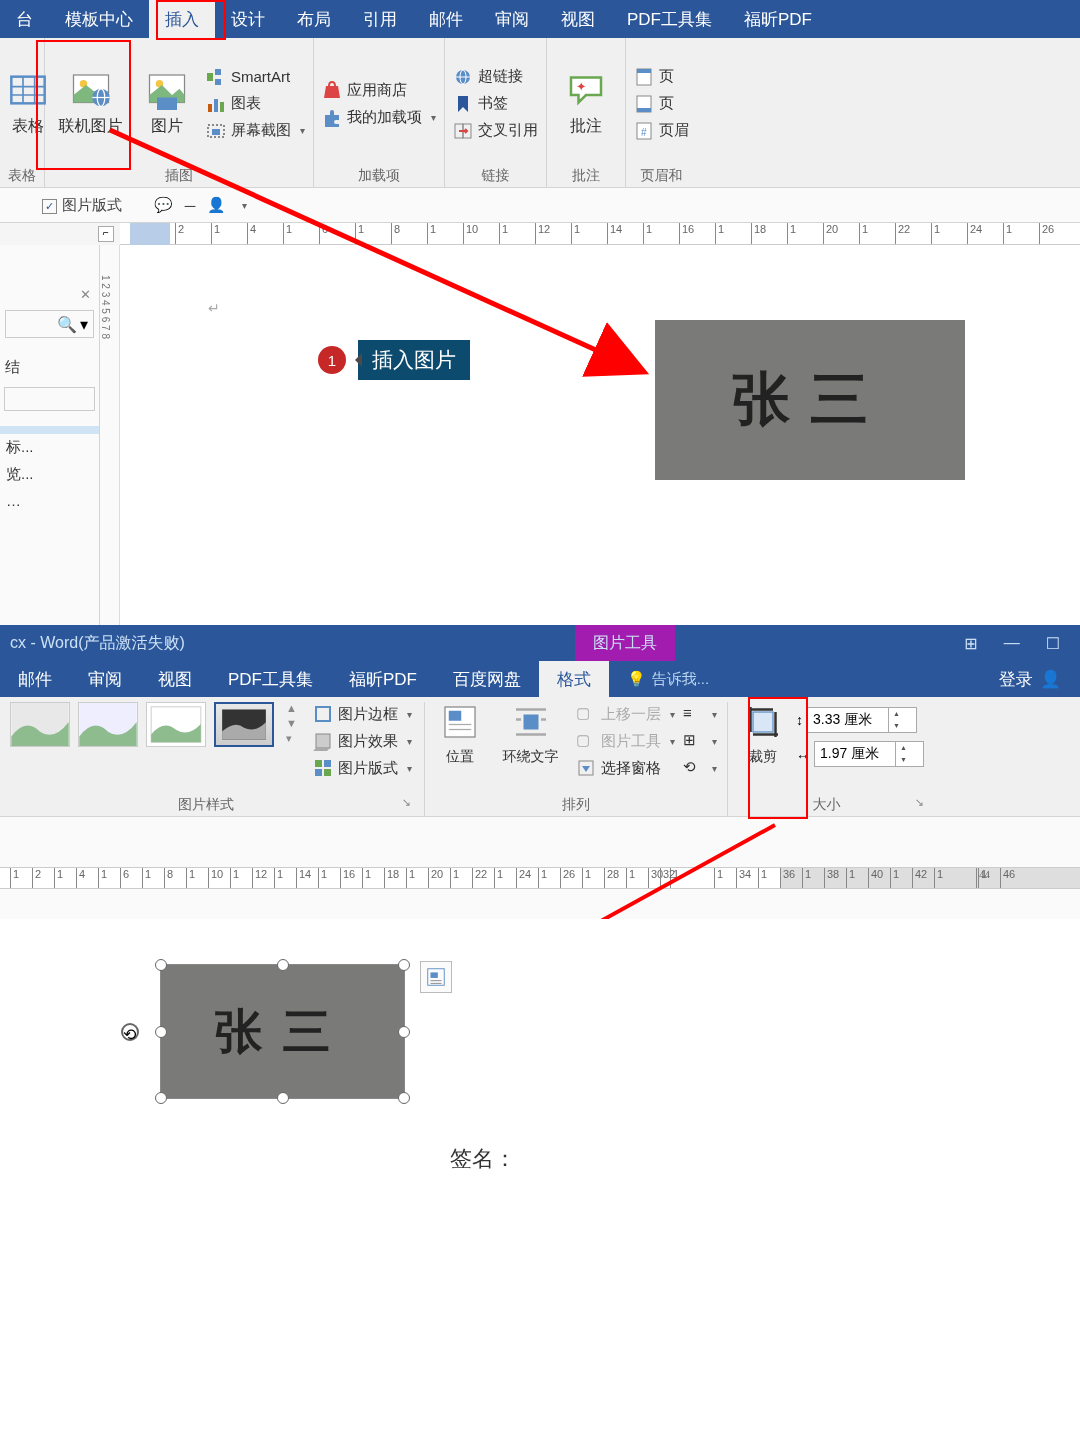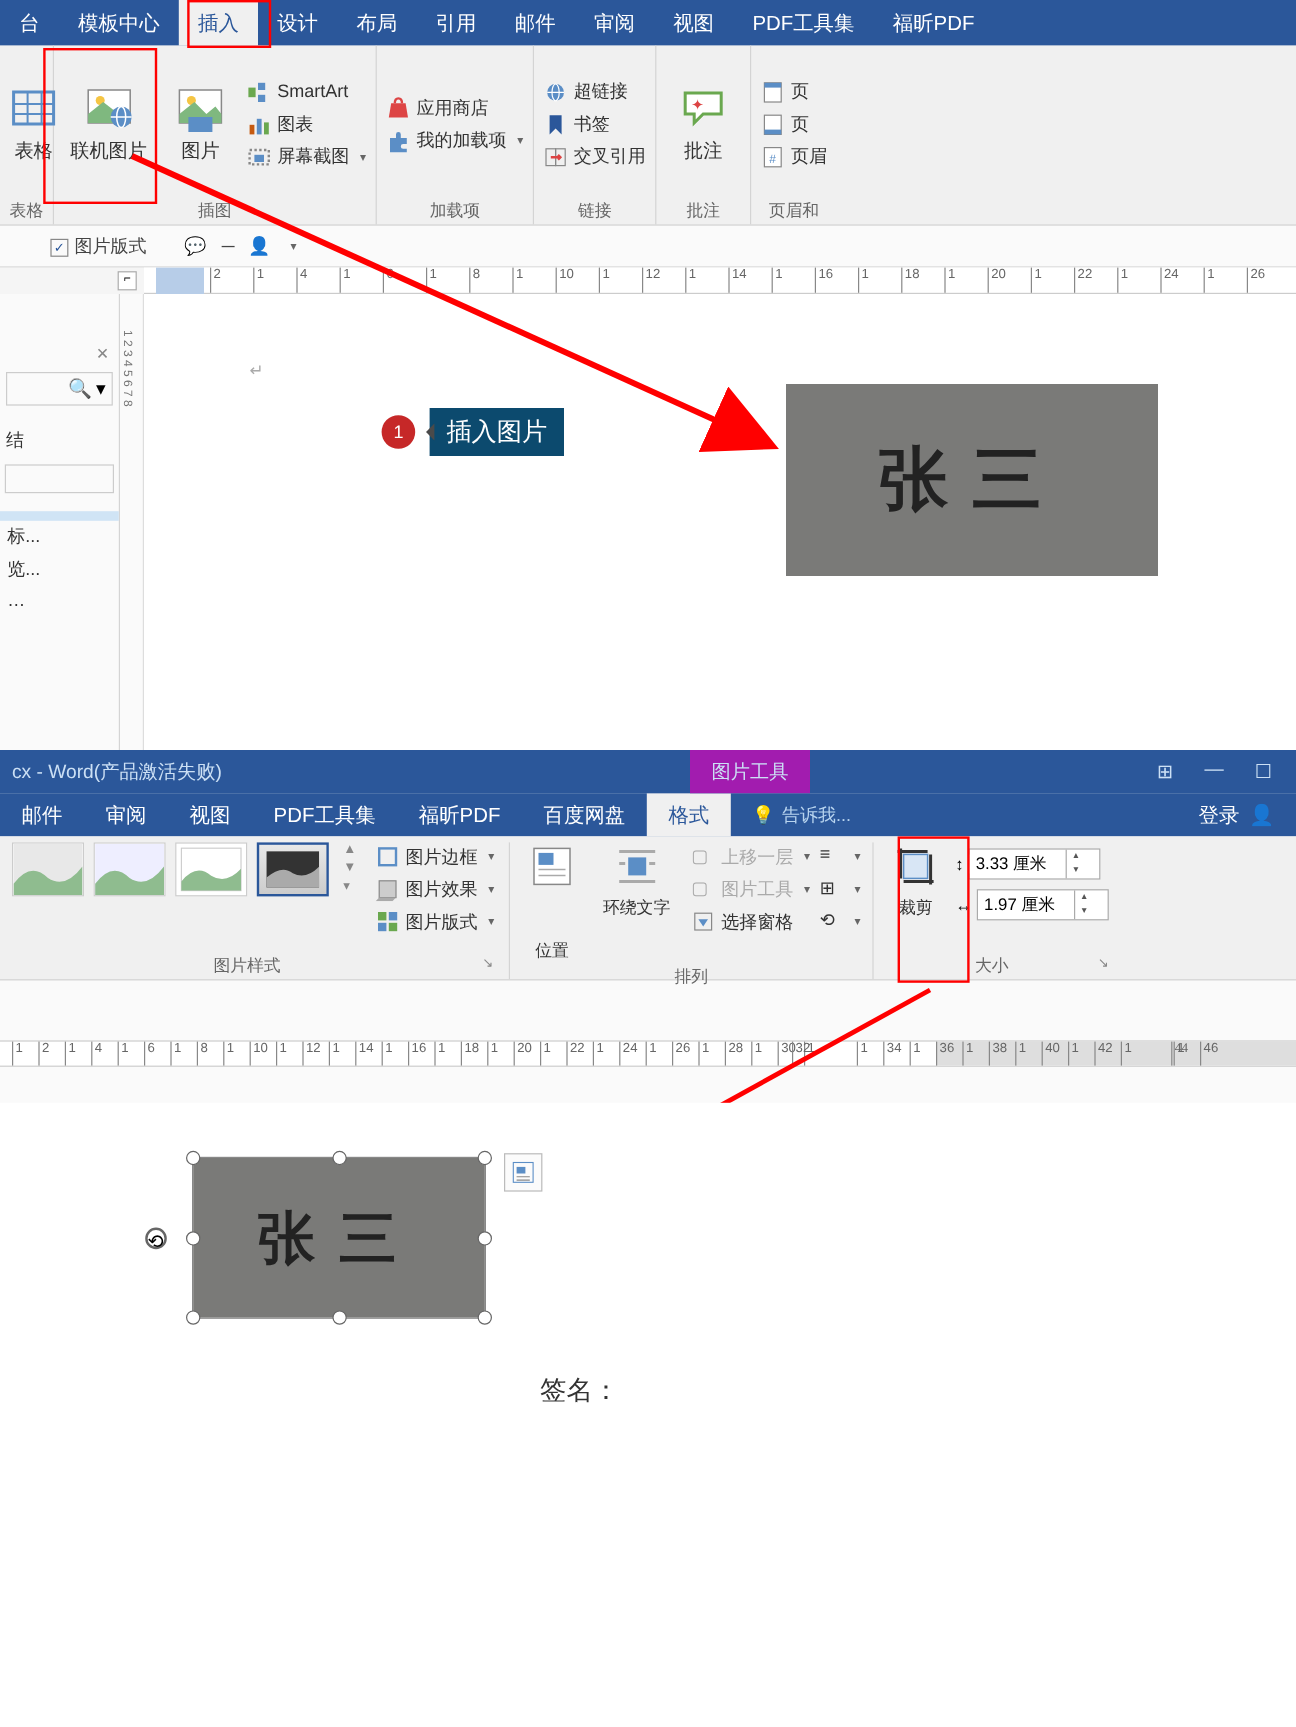--- a/index.html
+++ b/index.html
@@ -486,21 +486,21 @@
       <div class="content">
         <div class="big-btn" style="width:50px;">
           <span class="icon">
               <svg viewBox="0 0 32 32">
                 <rect x="4" y="4" width="24" height="24" fill="#fff" stroke="#888"></rect>
                 <rect x="7" y="7" width="10" height="8" fill="#5b8ec6"></rect>
                 <line x1="7" y1="18" x2="25" y2="18" stroke="#aaa"></line>
                 <line x1="7" y1="22" x2="25" y2="22" stroke="#aaa"></line>
               </svg>
             </span>
-          <span class="big-btn-label" style="font-size:14px;margin-top:36px;">位置</span>
+          <span class="big-btn-label" style="font-size:14px;">位置</span>
         </div>
         <div class="big-btn" style="width:75px;">
           <span class="icon">
               <svg viewBox="0 0 32 32">
                 <rect x="10" y="10" width="12" height="12" fill="#5b8ec6"></rect>
                 <line x1="4" y1="6" x2="28" y2="6" stroke="#aaa" stroke-width="2"></line>
                 <line x1="4" y1="26" x2="28" y2="26" stroke="#aaa" stroke-width="2"></line>
                 <line x1="4" y1="14" x2="8" y2="14" stroke="#aaa" stroke-width="2"></line>
                 <line x1="24" y1="14" x2="28" y2="14" stroke="#aaa" stroke-width="2"></line>
               </svg>

